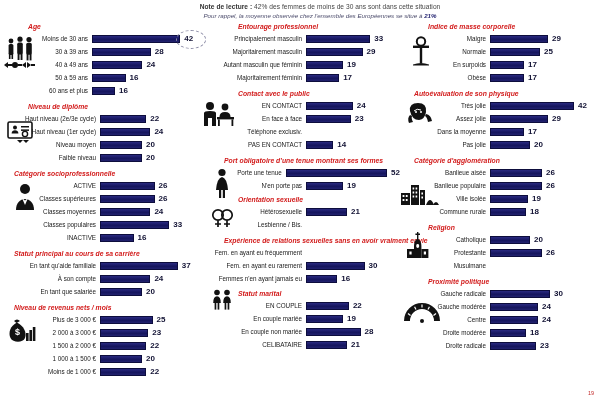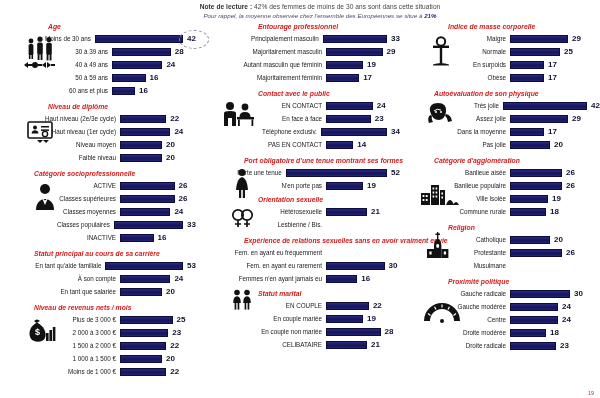--- a/index.html
+++ b/index.html
@@ -58,21 +58,21 @@
     left: 0;
     width: 600px;
     height: 376px;
     display: flex;
   }
   .col { position: relative; }
   .col-1 { width: 196px; }
   .col-2 { width: 204px; }
   .col-3 { width: 200px; }
 
-  .group { position: relative; margin-left: 20px; }
+  .group { position: relative; }
   .group-title {
     color: #d21b1b;
     font-style: italic;
     font-weight: bold;
     font-size: 6.8px;
     line-height: 9px;
     margin: 0 0 1px 0;
     padding-left: 14px;
     white-space: nowrap;
   }
@@ -323,21 +323,21 @@
             </svg>
           </div>
         </div>
         <div class="group" style="margin-top: 5px;">
           <div class="group-title ">Statut principal au cours de sa carrière</div>
           <div class="rows">
             <div class="row">
               <div class="row-label" style="width: 96px;">En tant qu'aide familiale</div>
               <div class="bar-wrap">
                 <div class="bar" style="width: 77.7px;"></div>
-                <div class="bar-value">53</div>
+                <div class="bar-value">37</div>
               </div>
             </div>
             <div class="row">
               <div class="row-label" style="width: 96px;">À son compte</div>
               <div class="bar-wrap">
                 <div class="bar" style="width: 50.4px;"></div>
                 <div class="bar-value">24</div>
               </div>
             </div>
             <div class="row">
@@ -448,24 +448,20 @@
             </div>
             <div class="row">
               <div class="row-label" style="width: 106px;">En face à face</div>
               <div class="bar-wrap">
                 <div class="bar" style="width: 44.85px;"></div>
                 <div class="bar-value">23</div>
               </div>
             </div>
             <div class="row">
               <div class="row-label" style="width: 106px;">Téléphone exclusiv.</div>
-              <div class="bar-wrap">
-                <div class="bar" style="width: 66.3px;"></div>
-                <div class="bar-value">34</div>
-              </div>
             </div>
             <div class="row">
               <div class="row-label" style="width: 106px;">PAS EN CONTACT</div>
               <div class="bar-wrap">
                 <div class="bar" style="width: 27.3px;"></div>
                 <div class="bar-value">14</div>
               </div>
             </div>
           </div>
           <div class="icon-art" style="left: 6px; top: 12px; width: 34px;">

